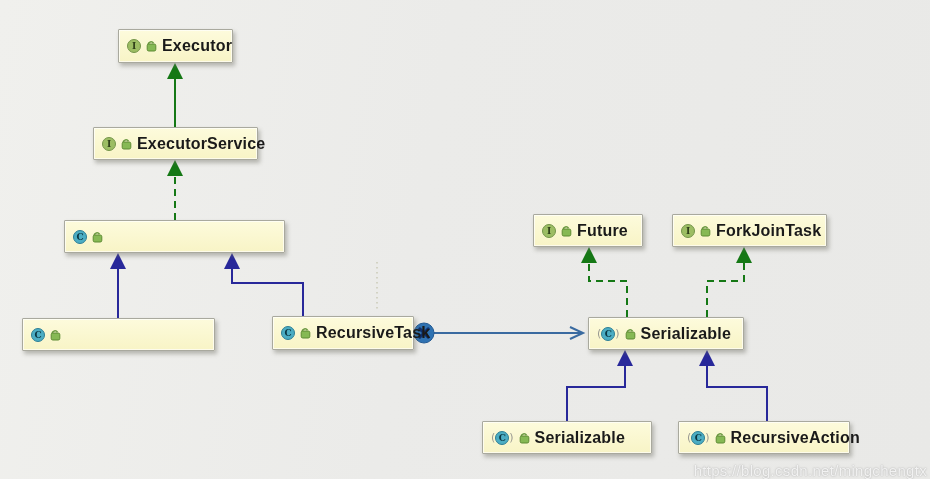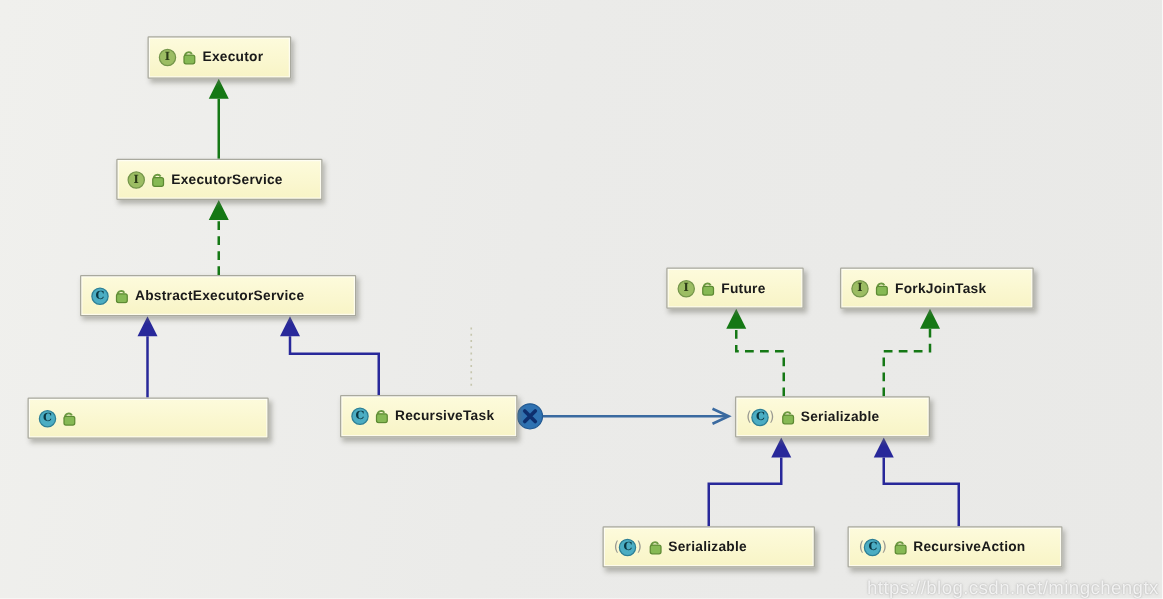--- a/index.html
+++ b/index.html
@@ -13,21 +13,21 @@
   #nodes { position:absolute; left:0; top:0; width:100%; height:100%; z-index:2; }
   .node {
     position:absolute; display:flex; align-items:center; gap:5px;
     padding-left:8px;
     background:linear-gradient(#fdfbdc,#f8f4c6);
     border:1px solid #a9a99e; border-radius:1px;
     box-shadow:2px 3px 4px rgba(110,110,100,.45), inset 0 0 0 1px rgba(255,255,255,.65);
     cursor:default;
   }
   .node .label {
-    font-size:11px; font-weight:700; color:#1a1a1a; letter-spacing:.2px;
+    font-size:16px; font-weight:700; color:#1a1a1a; letter-spacing:.2px;
     white-space:nowrap;
   }
   .kind-icon {
     position:relative; width:14px; height:14px; border-radius:50%;
     display:flex; align-items:center; justify-content:center; flex:0 0 auto;
     font-size:9px; font-weight:700; font-family:"DejaVu Serif", serif;
   }
   .kind-interface { background:#9cbd63; border:1px solid #74954а; border:1px solid #74954a; color:#2c3c17; }
   .kind-class, .kind-abstract-class { background:#4badc3; border:1px solid #2d7f96; color:#0a3743; }
   .abstract-wrap { position:relative; display:flex; align-items:center; flex:0 0 auto; }
@@ -88,21 +88,20 @@
      <rect x="1.2" y="4" width="8.6" height="7" rx="1.6" fill="#86b954" stroke="#5d8a33" stroke-width="1"></rect>
    </svg>
         <span class="label">ExecutorService</span>
       </div>
       <div class="node" style="left: 64px; top: 220px; width: 221px; height: 33px;">
         <span class="kind-icon kind-class">C</span>
         <svg class="lock-icon" width="11" height="12" viewBox="0 0 11 12">
      <path d="M2 4.5 A3 3 0 0 1 7.5 3.2" fill="none" stroke="#6d9a43" stroke-width="1.6"></path>
      <rect x="1.2" y="4" width="8.6" height="7" rx="1.6" fill="#86b954" stroke="#5d8a33" stroke-width="1"></rect>
    </svg>
-        <span class="label">AbstractExecutorService</span>
       </div>
       <div class="node" style="left: 22px; top: 318px; width: 193px; height: 33px;">
         <span class="kind-icon kind-class">C</span>
         <svg class="lock-icon" width="11" height="12" viewBox="0 0 11 12">
      <path d="M2 4.5 A3 3 0 0 1 7.5 3.2" fill="none" stroke="#6d9a43" stroke-width="1.6"></path>
      <rect x="1.2" y="4" width="8.6" height="7" rx="1.6" fill="#86b954" stroke="#5d8a33" stroke-width="1"></rect>
    </svg>
       </div>
       <div class="node" style="left: 272px; top: 316px; width: 142px; height: 34px;">
         <span class="kind-icon kind-class">C</span>

